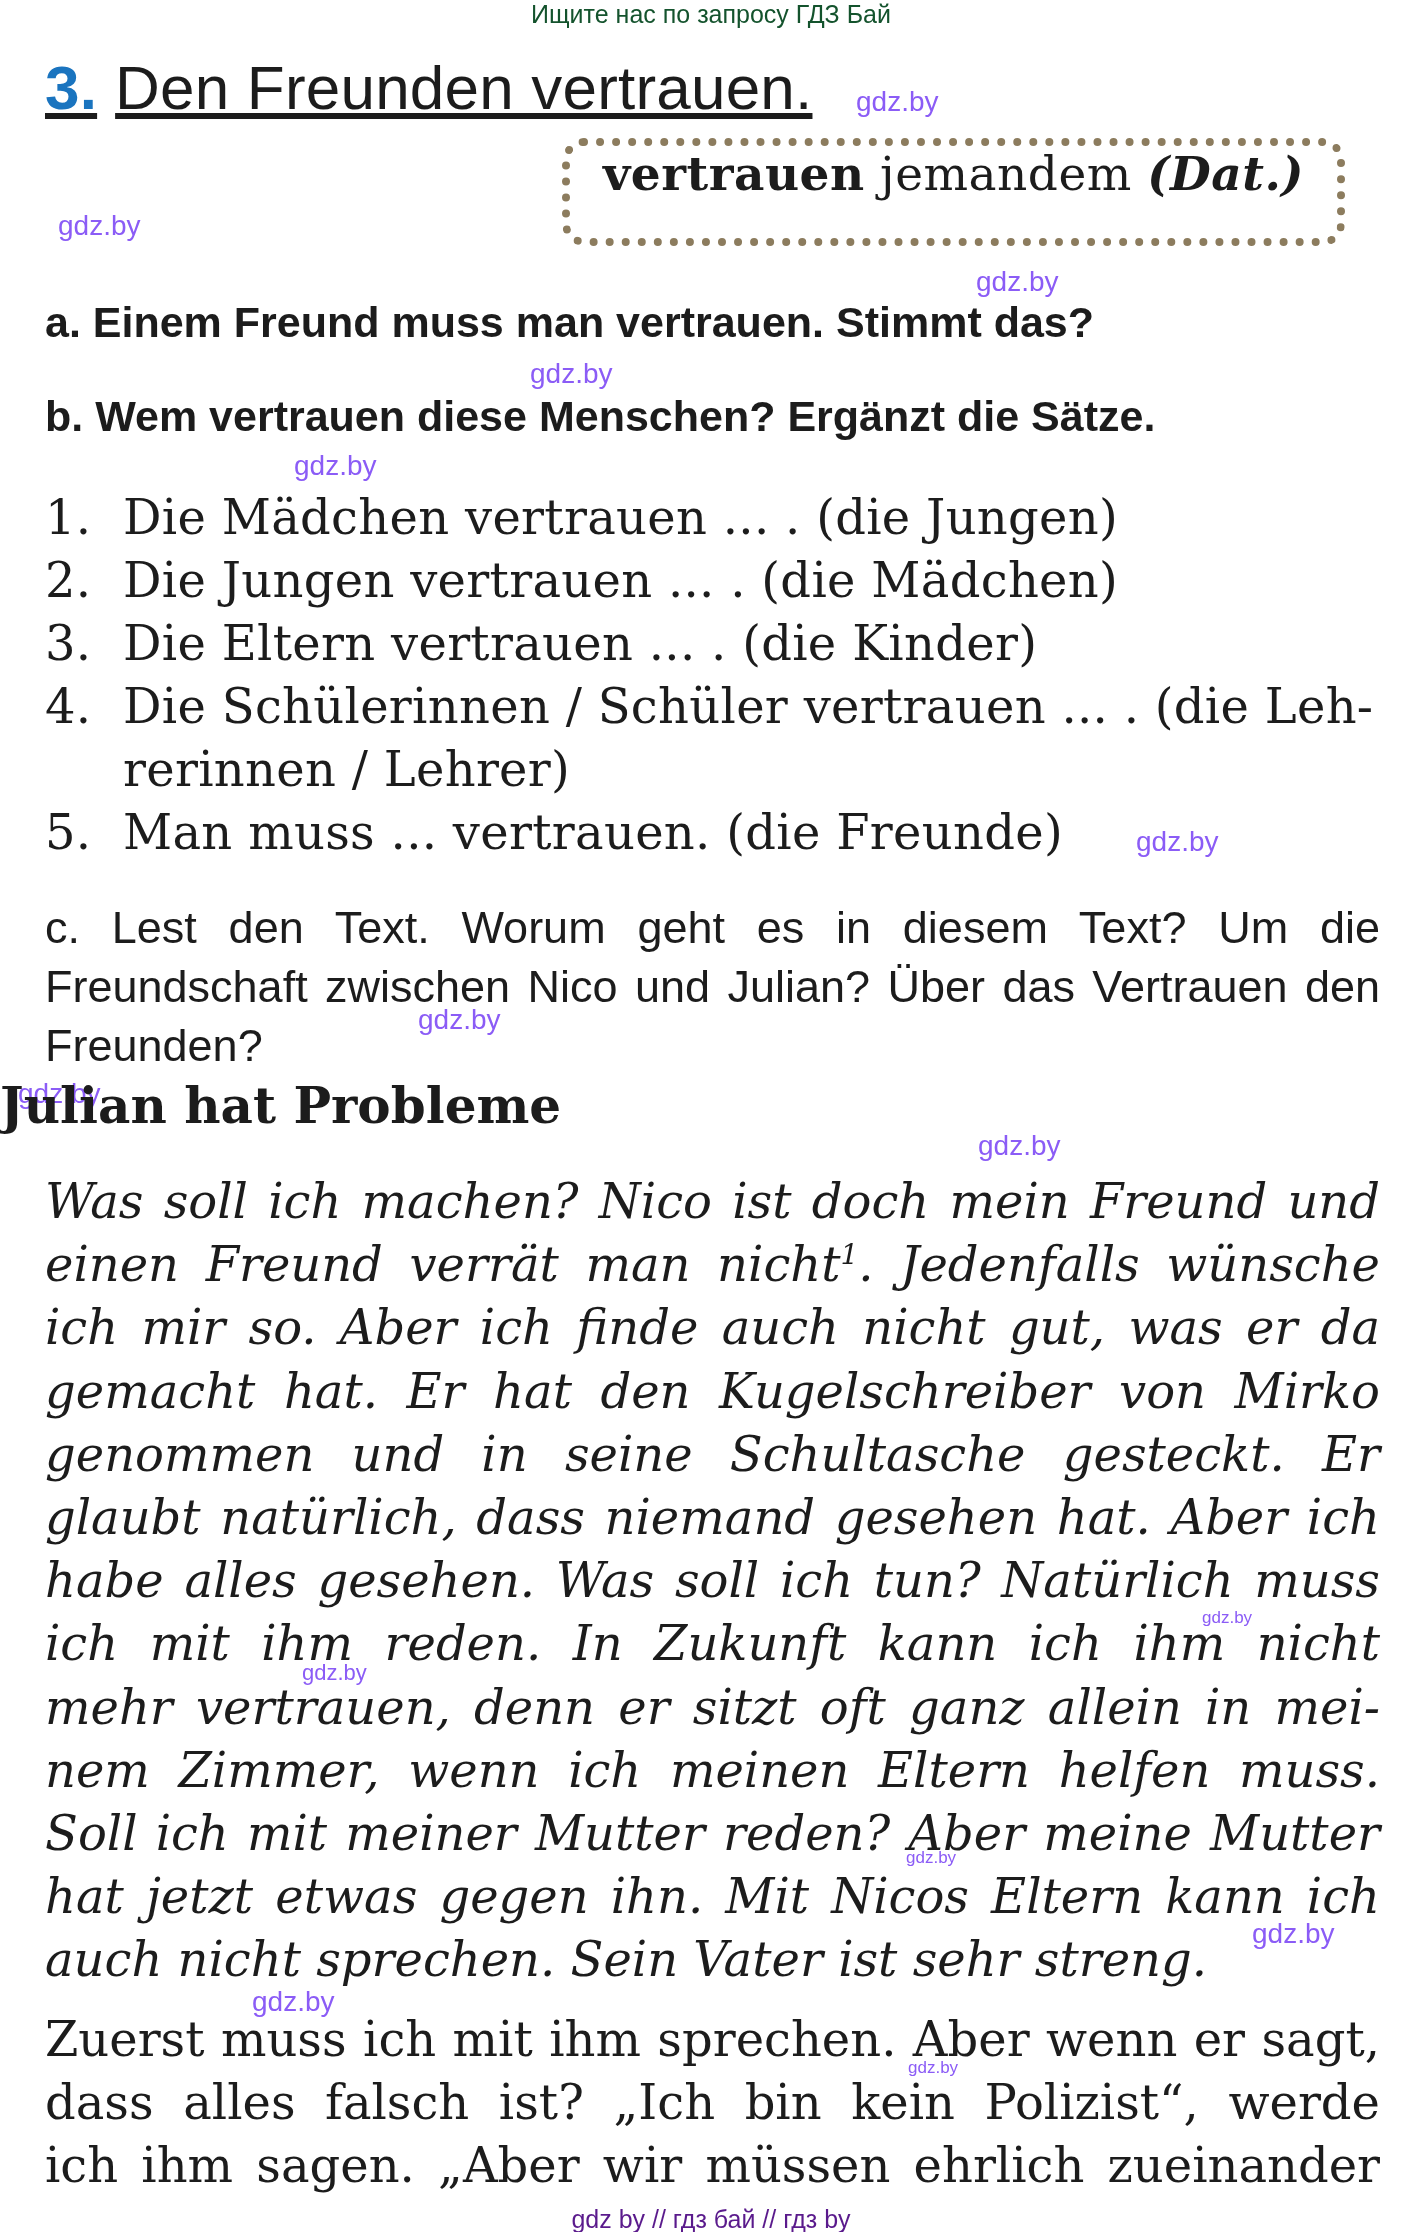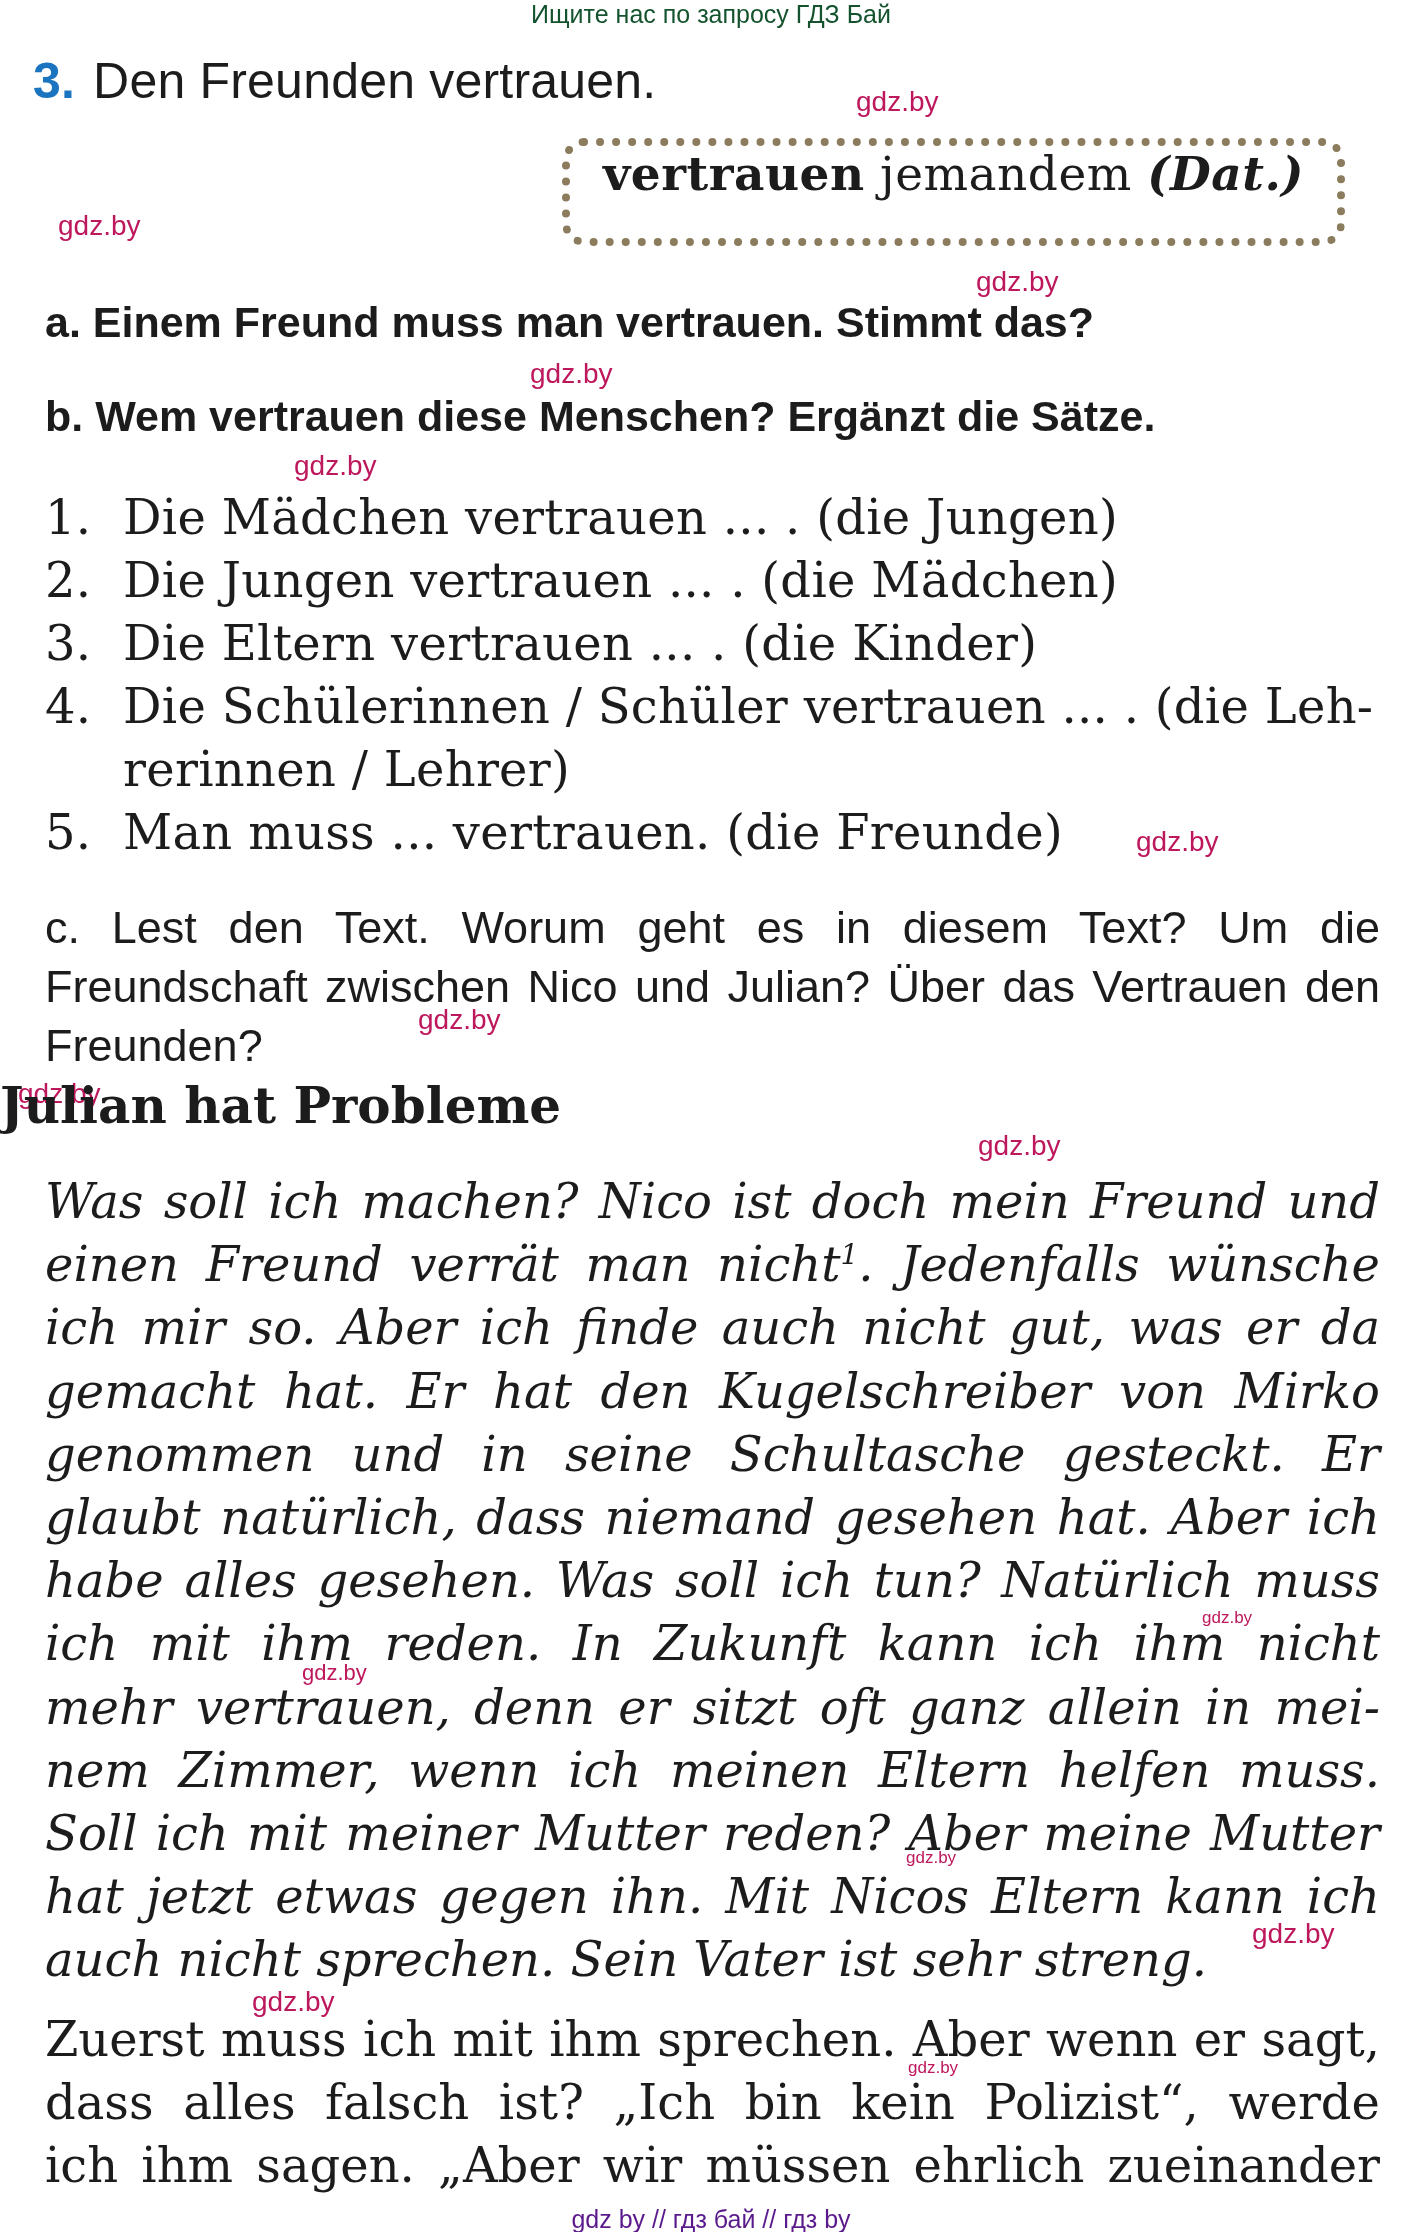--- a/index.html
+++ b/index.html
@@ -1,23 +1,23 @@
 <!DOCTYPE html>
 <html><head>
 <meta charset="utf-8">
 <style>
   html, body { margin: 0; padding: 0; background: #ffffff; }
   body { width: 1422px; height: 2232px; position: relative; overflow: hidden; color: #1c1c1c; }
   .abs { position: absolute; }
   .sans { font-family: "Liberation Sans", "DejaVu Sans", sans-serif; }
   .serif { font-family: "DejaVu Serif", "Liberation Serif", serif; }
-  .wm { font-family: "Liberation Sans", sans-serif; font-size: 28px; color: #be185d; white-space: nowrap; }
+  .wm { font-family: "Liberation Sans", sans-serif; font-size: 28px; color: #8b5cf6; white-space: nowrap; }
   .wm.small { font-size: 17px; }
   .top-banner { left: 0; width: 1422px; top: 0; text-align: center; font-size: 25px; color: #14532d; }
-  .ex-title { left: 33px; top: 52px; font-size: 50px; font-weight: 500; letter-spacing: 0.2px; }
+  .ex-title { left: 45px; top: 52px; font-size: 62px; font-weight: 500; letter-spacing: 0.2px; text-decoration: underline; }
   .ex-num { color: #1a74bf; font-weight: 700; margin-right: 18px; }
   .grammar-box { left: 562px; top: 138px; width: 783px; height: 108px; box-sizing: border-box;
     border: 8px dotted #8c7c5e; border-radius: 22px; display: flex; justify-content: center; }
   .grammar-text { font-size: 47px; letter-spacing: 0.5px; }
   .grammar-text b { font-weight: 700; }
   .task { left: 45px; font-size: 43px; font-weight: 700; white-space: nowrap; }
   .task-c { left: 45px; width: 1335px; top: 898px; font-size: 45px; line-height: 59px; text-align: justify; text-align-last: left; }
   .list { left: 45px; top: 486px; width: 1340px; }
   .list-item { display: flex; font-size: 48px; line-height: 63px; letter-spacing: 0.3px; }
   .list-item .n { width: 78px; flex-shrink: 0; }

